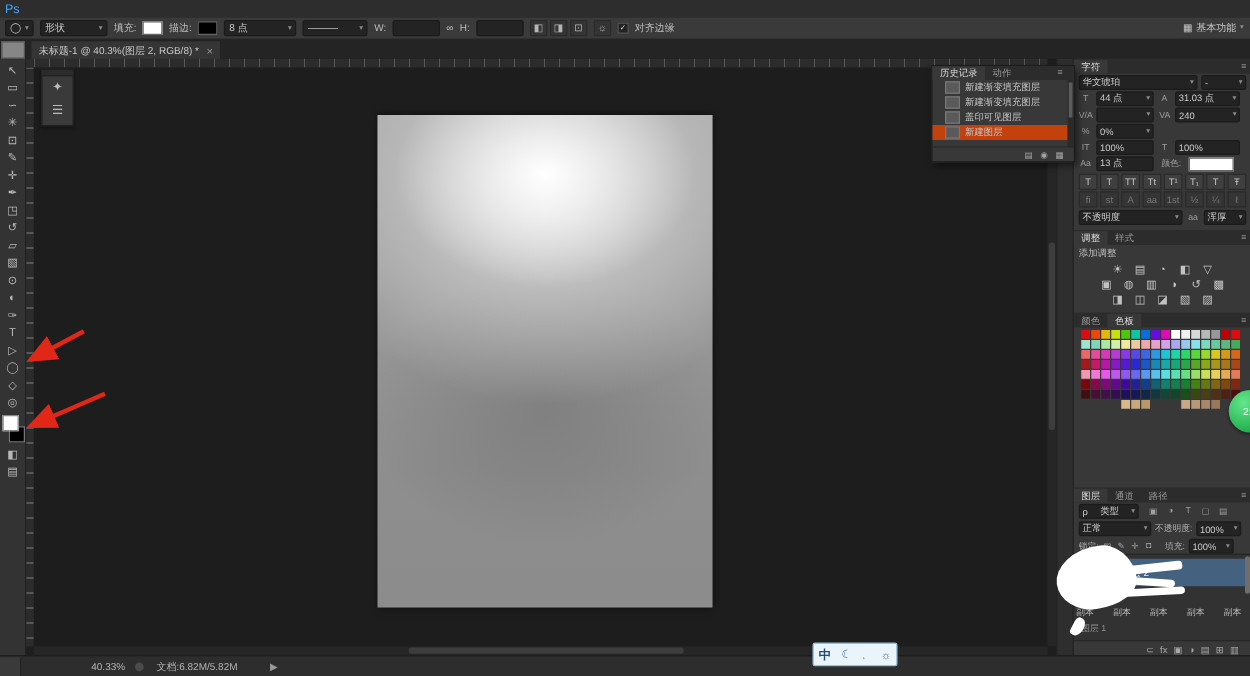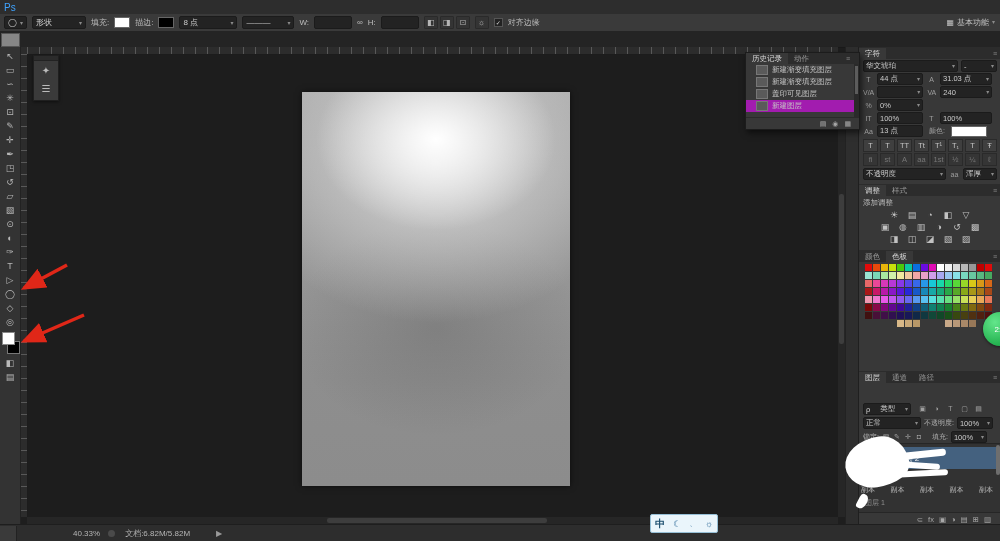--- a/index.html
+++ b/index.html
@@ -54,21 +54,21 @@
   #minibar .mbtn{width:24px;height:18px;display:flex;align-items:center;justify-content:center;color:#bbb;font-size:10px}
   
   #history{position:absolute;left:745px;top:52px;width:113px;height:76px;background:#383838;border:1px solid #1c1c1c;box-shadow:2px 3px 6px rgba(0,0,0,.55);z-index:6}
   #history .tabs{height:11px;background:#2c2c2c;display:flex;align-items:center;font-size:7.5px}
   .ptab{padding:0 6px;color:#9a9a9a;height:11px;line-height:11px}
   .ptab.sel{background:#383838;color:#ddd}
   #history .menu{margin-left:auto;color:#888;padding-right:9px;font-size:7px}
   #history .items{position:absolute;left:0;top:11px;right:5px;bottom:11px}
   .hitem{height:12px;display:flex;align-items:center;gap:4px;padding-left:10px;font-size:7.5px;color:#c6c6c6}
   .hitem .chip{width:10px;height:8px;background:#5a5a5a;border:1px solid #777}
-  .hitem.sel{background:#a21caf}
+  .hitem.sel{background:#c2410c}
   #history .hscrollbar{position:absolute;right:0;top:11px;width:5px;bottom:11px;background:#2a2a2a}
   #history .hscrollbar .thumb{position:absolute;left:1px;top:2px;width:3px;height:28px;background:#5c5c5c}
   #history .foot{position:absolute;left:0;bottom:0;right:0;height:11px;border-top:1px solid #2a2a2a;display:flex;justify-content:flex-end;align-items:center;gap:6px;padding-right:8px;color:#a5a5a5;font-size:7px}
   
   #dock{position:absolute;left:845px;top:47px;width:13px;height:478px;background:#2e2e2e;border-left:1px solid #222;display:flex;flex-direction:column;align-items:center;gap:6px;padding-top:6px}
   #dock .dbtn{width:11px;height:11px;display:flex;align-items:center;justify-content:center;color:#aaa;font-size:7px;background:#383838;border:1px solid #262626}
   
   #panels{position:absolute;left:858px;top:47px;width:142px;height:478px;background:#383838;border-left:1px solid #1f1f1f}
   .sec-tabs{position:absolute;left:0;right:0;height:12px;background:#2c2c2c;display:flex;align-items:center;font-size:7.5px}
   .sec-tabs .menu{margin-left:auto;padding-right:4px;color:#888;font-size:7px}
@@ -157,20 +157,24 @@
   <span class="optlbl">对齐边缘</span>
 </div>
 <div id="workspace">
   <span>▦</span>
   <span>基本功能</span>
   <span class="carat">▾</span>
 </div>
 
 <div id="tabbar">
   <div id="tab-handle"></div>
+  <div id="doctab">
+    <span>未标题-1 @ 40.3%(图层 2, RGB/8) *</span>
+    <span class="close">×</span>
+  </div>
 </div>
 
 <div id="canvas-area">
   <div id="document-canvas"></div>
 </div>
 <div id="ruler-top"></div>
 <div id="ruler-left"></div>
 <div id="ruler-corner"></div>
 <div id="vscroll">
     <div class="thumb"></div>
@@ -534,21 +538,21 @@
       <span class="sw" style="visibility: hidden;"></span>
       <span class="sw" style="visibility: hidden;"></span>
       <span class="sw" style="background: rgb(200, 168, 136);"></span>
       <span class="sw" style="background: rgb(184, 152, 120);"></span>
       <span class="sw" style="background: rgb(168, 136, 104);"></span>
       <span class="sw" style="background: rgb(152, 120, 88);"></span>
       <span class="sw" style="visibility: hidden;"></span>
       <span class="sw" style="visibility: hidden;"></span>
     </div>
 
-  <div class="sec-tabs" style="top:324px">
+  <div class="sec-tabs" style="top:343px">
     <span style="display:flex">
 
     <span class="ptab sel">图层</span>
         <span class="ptab">通道</span>
         <span class="ptab">路径</span>
       </span>
     <span class="menu">≡</span>
   </div>
   <div class="prow" style="top:356px">
     <span class="pwell" style="width:42px">

